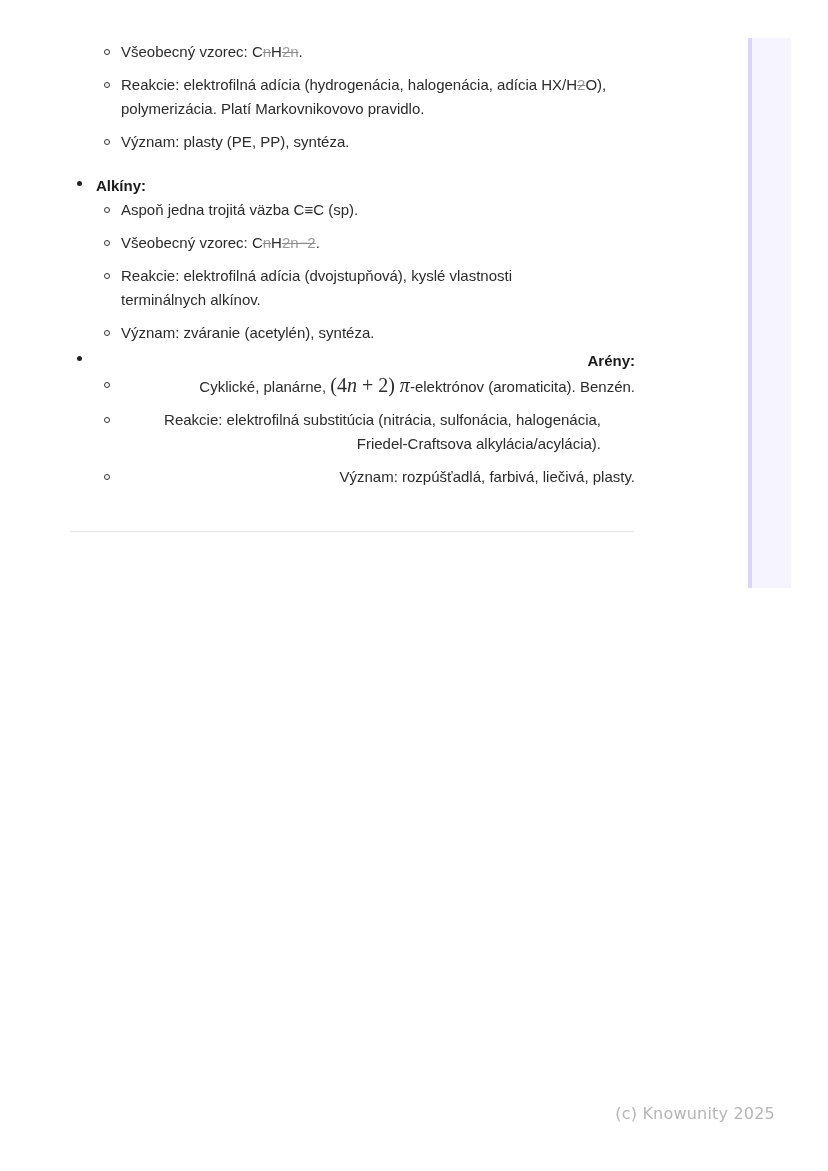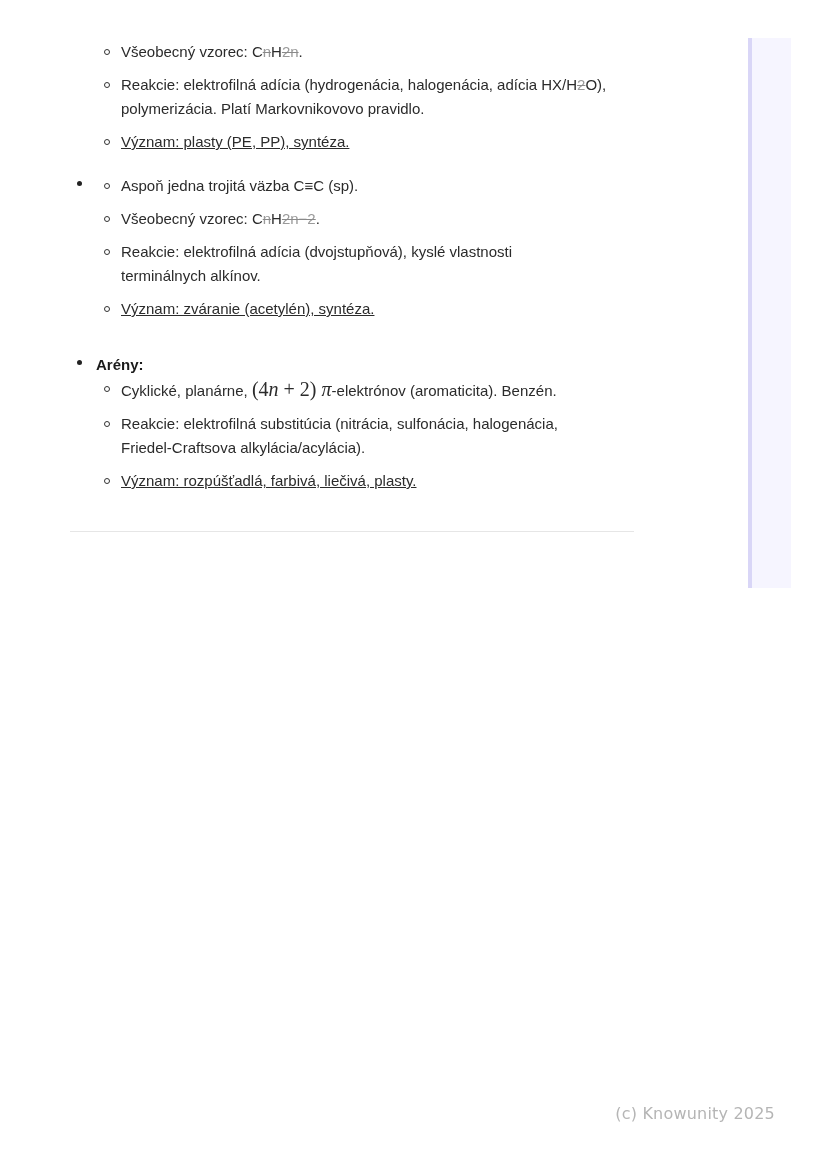--- a/index.html
+++ b/index.html
@@ -58,21 +58,20 @@
     ul.l2 > li {
       position: relative;
       padding-left: 25px;
       line-height: 24px;
       font-size: 15px;
       color: #2b2b2b;
       margin-bottom: 9px;
     }
     ul.l2 > li:last-child {
       margin-bottom: 0;
-      text-decoration: underline;
     }
     .l2-bullet {
       position: absolute;
       left: 8px;
       top: 9px;
       width: 4px;
       height: 4px;
       border-radius: 50%;
       border: 1.3px solid #333;
       box-sizing: content-box;
@@ -133,41 +132,42 @@
         </li>
         <li>
           <span class="l2-bullet"></span>
           <span>Význam: plasty (PE, PP), syntéza.</span>
         </li>
       </ul>
     </li>
 
     <li style="margin-top:20px;">
       <span class="l1-bullet"></span>
+      <span class="group-title">Alkíny:</span>
       <ul class="l2">
         <li>
           <span class="l2-bullet"></span>
           <span>Aspoň jedna trojitá väzba C≡C (sp).</span>
         </li>
         <li>
           <span class="l2-bullet"></span>
           <span>Všeobecný vzorec: C</span><span class="sub">n</span><span>H</span><span class="sub">2n−2</span><span>.</span>
         </li>
         <li style="width:430px;">
           <span class="l2-bullet"></span>
           <span>Reakcie: elektrofilná adícia (dvojstupňová), kyslé vlastnosti terminálnych alkínov.</span>
         </li>
         <li>
           <span class="l2-bullet"></span>
           <span>Význam: zváranie (acetylén), syntéza.</span>
         </li>
       </ul>
     </li>
 
-    <li style="margin-top:32px;">
+    <li style="margin-top:4px;text-align:right;">
       <span class="l1-bullet"></span>
       <span class="group-title">Arény:</span>
       <ul class="l2">
         <li>
           <span class="l2-bullet"></span>
           <span>Cyklické, planárne, </span><span class="math"><span>(4</span><i>n</i><span> + 2) </span><i>π</i></span><span>-elektrónov (aromaticita). Benzén.</span>
         </li>
         <li style="width:480px;">
           <span class="l2-bullet"></span>
           <span>Reakcie: elektrofilná substitúcia (nitrácia, sulfonácia, halogenácia, Friedel-Craftsova alkylácia/acylácia).</span>

